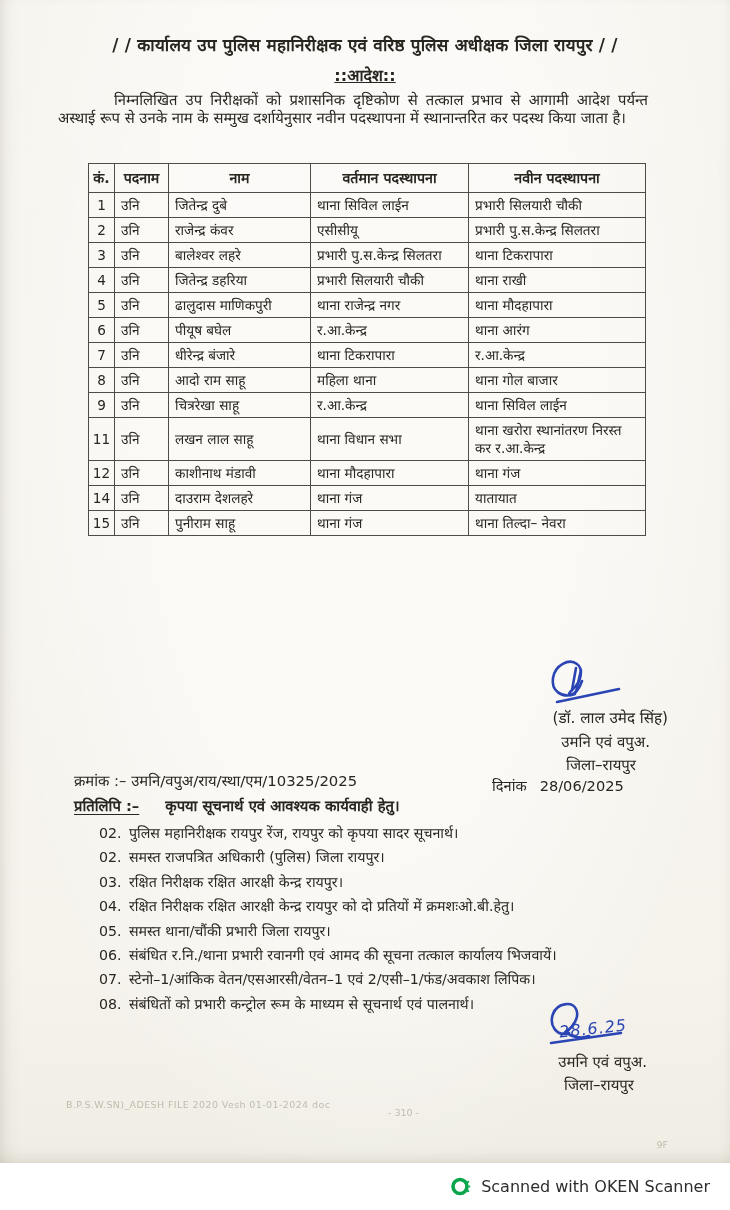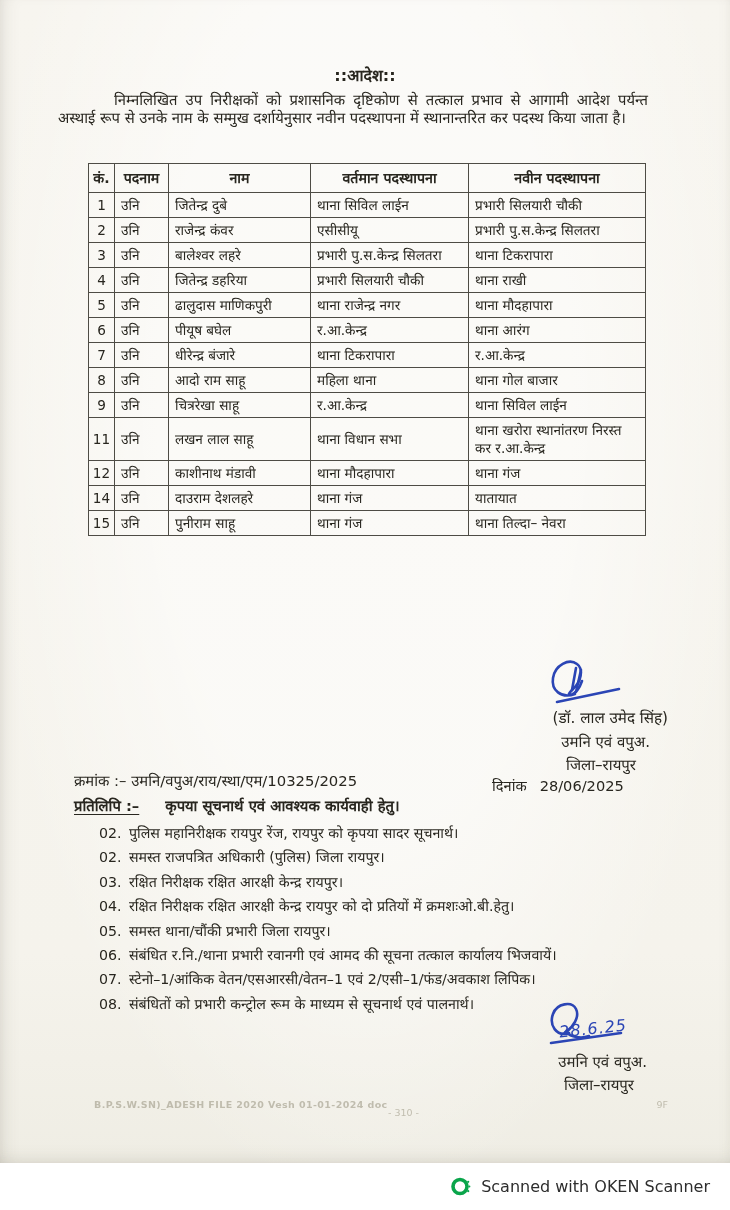--- a/index.html
+++ b/index.html
@@ -10,21 +10,21 @@
     background:#f6f4ee; color:#28261f;
   }
   #paper {
     position:absolute; inset:0 0 47px 0;
     background:
       radial-gradient(ellipse at 50% 35%, rgba(255,255,255,.55) 40%, rgba(0,0,0,0) 75%),
       linear-gradient(180deg, #f7f5ef 0%, #f5f3ec 82%, #efede4 100%);
     box-shadow: inset 14px 0 20px -16px rgba(90,85,70,.25), inset -10px 0 18px -16px rgba(90,85,70,.15), inset 0 -14px 20px -16px rgba(90,85,70,.22);
   }
   .doc-title { position:absolute; top:33px; left:0; right:0; text-align:center; font-size:17px; font-weight:bold; letter-spacing:.2px; }
-  .order-heading { position:absolute; top:64px; left:0; right:0; text-align:center; font-size:16px; font-weight:bold; }
+  .order-heading { position:absolute; top:64px; left:0; right:0; text-align:center; font-size:16px; font-weight:bold;text-decoration:underline; }
   .intro { position:absolute; top:91px; left:58px; width:590px; font-size:14.8px; line-height:18px; text-align:justify; text-indent:56px; }
 
   table.transfer { position:absolute; top:163px; left:88px; width:557px; border-collapse:collapse; table-layout:fixed; font-size:13.6px; }
   .transfer th, .transfer td { border:1.6px solid #4e4c45; vertical-align:middle; }
   .transfer th { font-weight:bold; text-align:center; padding:5px 2px; font-size:14.2px; line-height:18px; }
   .transfer td { padding:3px 6px; line-height:18px; }
   .transfer td.c-no { text-align:center; padding:3px 1px; }
   col.w-no{width:26px} col.w-rank{width:54px} col.w-name{width:142px} col.w-current{width:158px} col.w-new{width:177px}
 
   .sig-svg1 { position:absolute; top:656px; left:543px; }
@@ -43,34 +43,35 @@
   .copy-item { display:flex; line-height:24.4px; }
   .copy-no { flex:0 0 30px; }
   .copy-text { flex:1; }
 
   .sig2-wrap { position:absolute; top:999px; left:543px; width:120px; height:54px; }
   .hand-date { position:absolute; left:16px; top:20px; transform:rotate(-6deg); color:#2b45b5; font-size:16px; font-style:italic; letter-spacing:1px; }
   .sig-desig2 { position:absolute; top:1051px; right:83px; font-size:15px; }
   .sig-dist2  { position:absolute; top:1074px; right:96px; font-size:15px; }
 
   .scan-footer { position:absolute; top:1099px; left:0; right:0; height:14px; font-size:9.5px; color:#97927e; opacity:.55; font-family:"DejaVu Sans", sans-serif; }
-  .sf-path { position:absolute; left:94px; letter-spacing:.4px; filter:blur(.4px);font-weight:bold; }
+  .sf-path { position:absolute; left:66px; letter-spacing:.4px; filter:blur(.4px); }
   .sf-page { position:absolute; left:388px; filter:blur(.3px);margin-top:8px; }
-  .sf-mark { position:absolute; right:62px; filter:blur(.4px); }
+  .sf-mark { position:absolute; right:62px; filter:blur(.4px);margin-top:40px; }
 
   .oken-strip { position:absolute; left:0; right:0; bottom:0; height:47px; background:#ffffff; display:flex; align-items:center; justify-content:flex-end; padding-right:20px; gap:10px; }
   .oken-label { font-size:16px; color:#2d2d2d; }
   .sig-path { stroke:#2b45b5; stroke-width:2.6; fill:none; stroke-linecap:round; }
 </style>
 </head>
 <body>
 
 <div id="page">
   <div id="paper"></div>
 
+  <div class="doc-title">/ / कार्यालय उप पुलिस महानिरीक्षक एवं वरिष्ठ पुलिस अधीक्षक जिला रायपुर / /</div>
   <div class="order-heading">::आदेश::</div>
   <div class="intro">निम्नलिखित उप निरीक्षकों को प्रशासनिक दृष्टिकोण से तत्काल प्रभाव से आगामी आदेश पर्यन्त अस्थाई रूप से उनके नाम के सम्मुख दर्शायेनुसार नवीन पदस्थापना में स्थानान्तरित कर पदस्थ किया जाता है।</div>
 
   <table class="transfer">
     <colgroup>
       <col class="w-no">
         <col class="w-rank">
         <col class="w-name">
         <col class="w-current">
         <col class="w-new">

